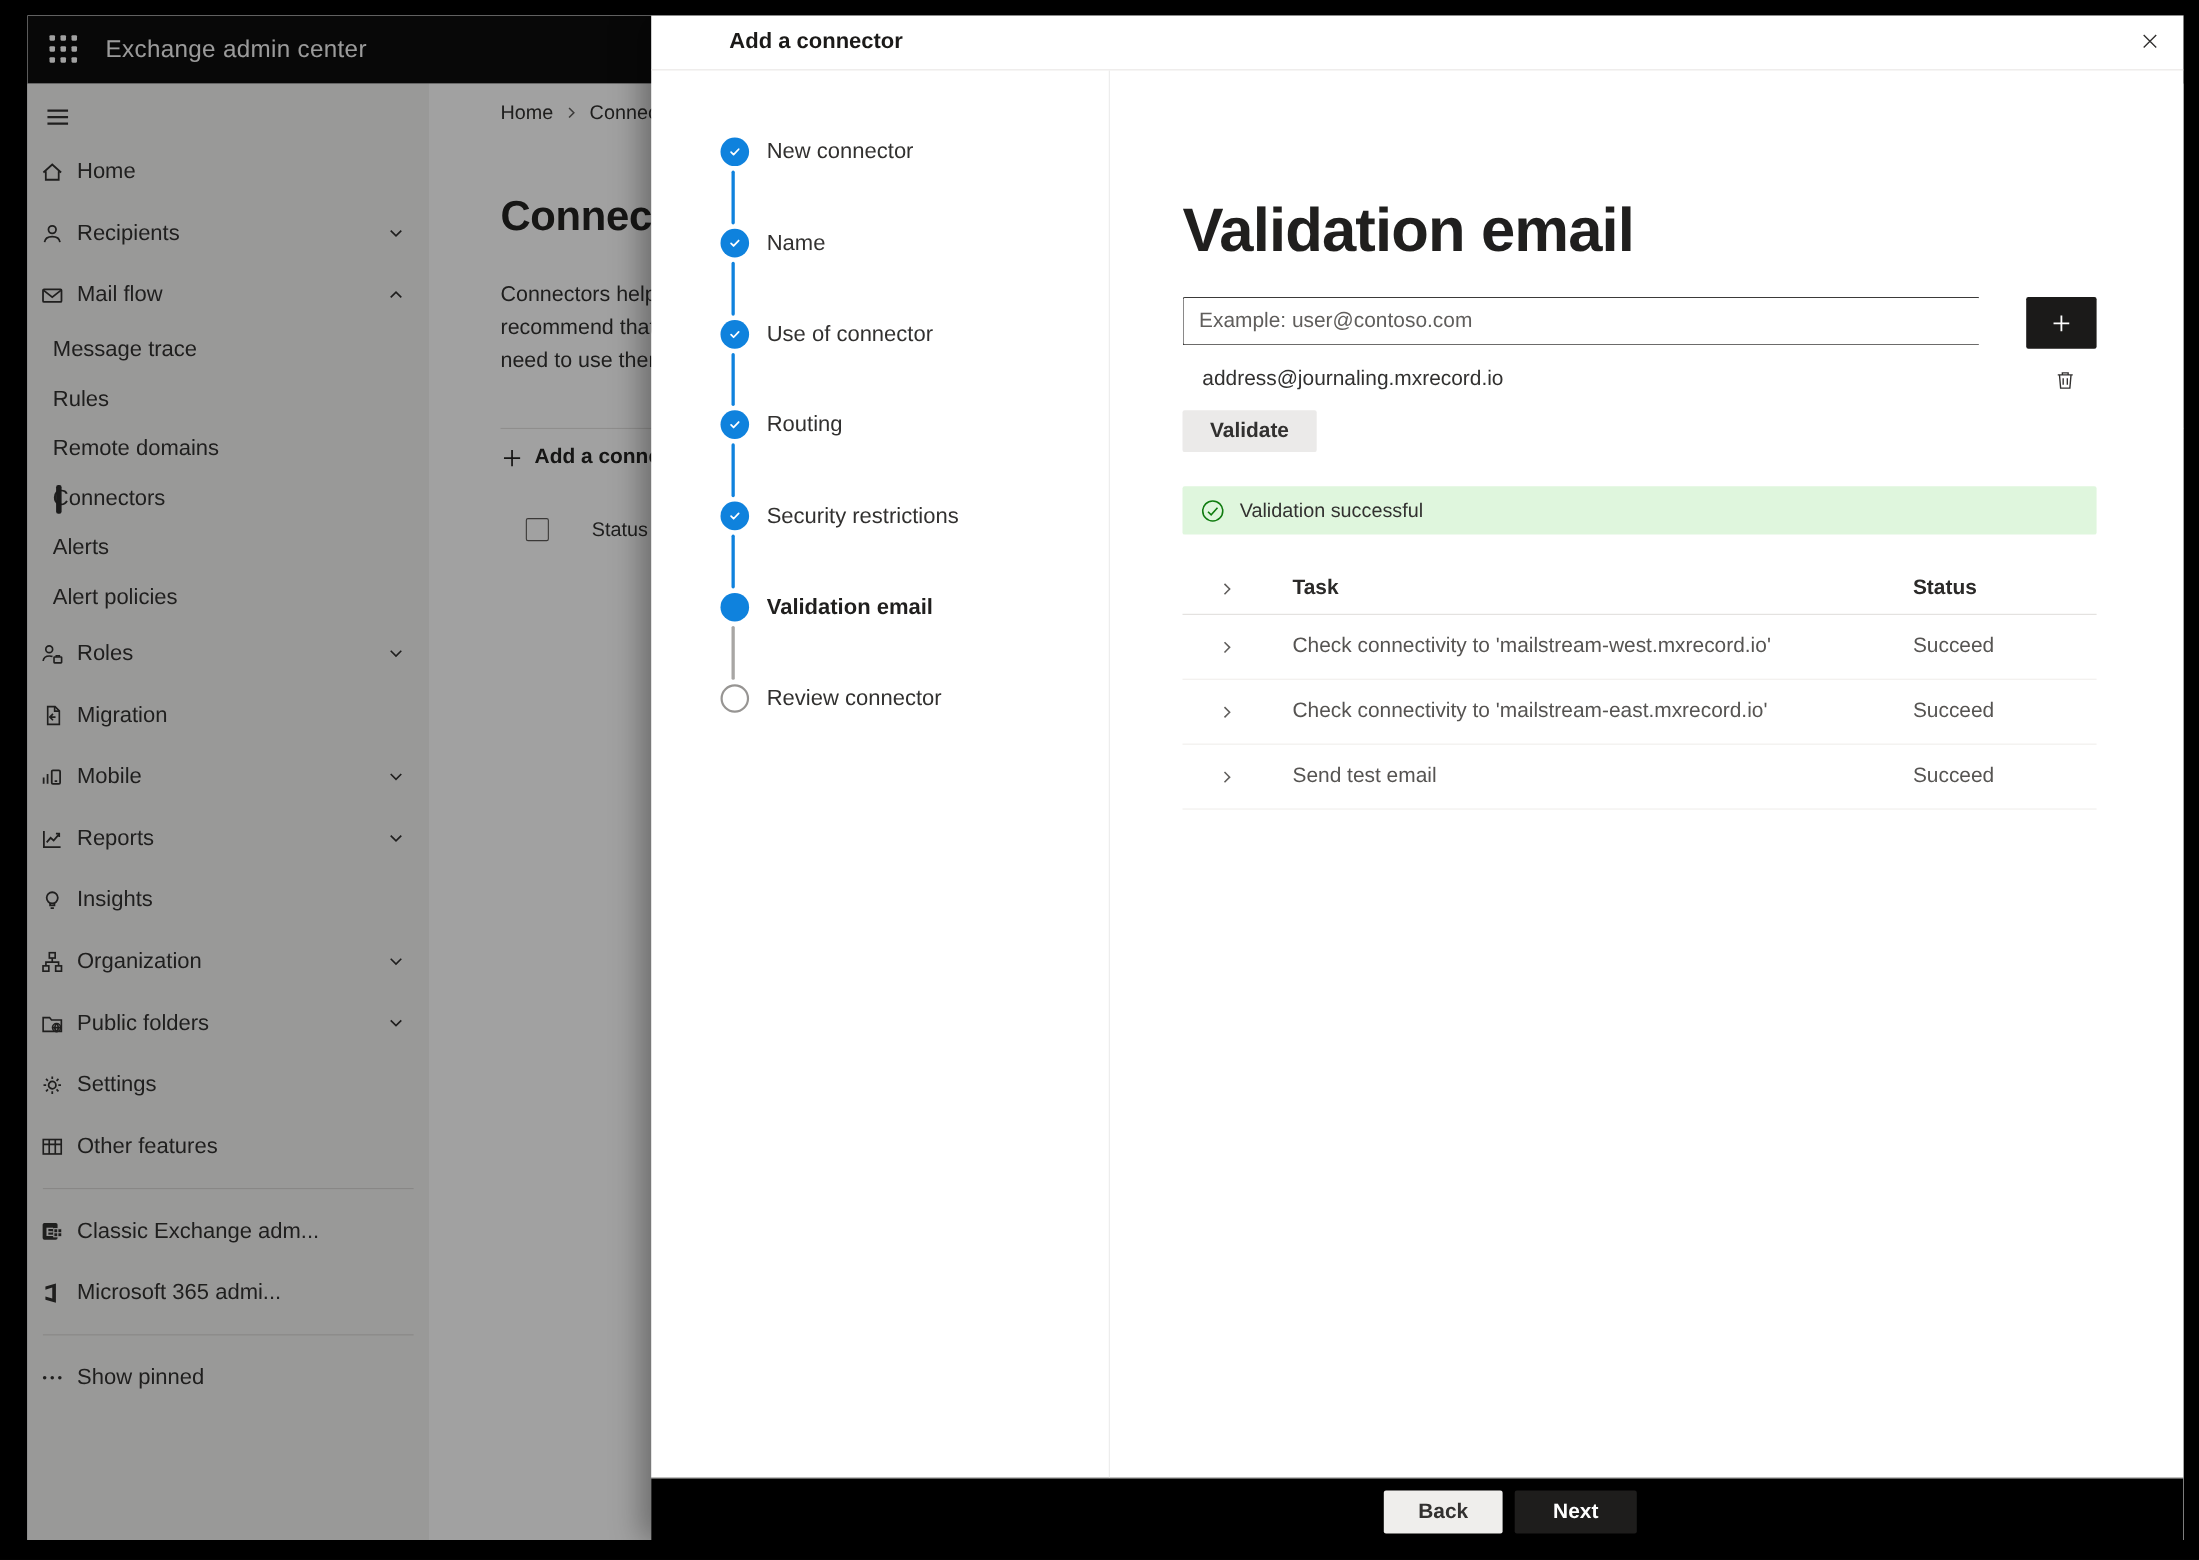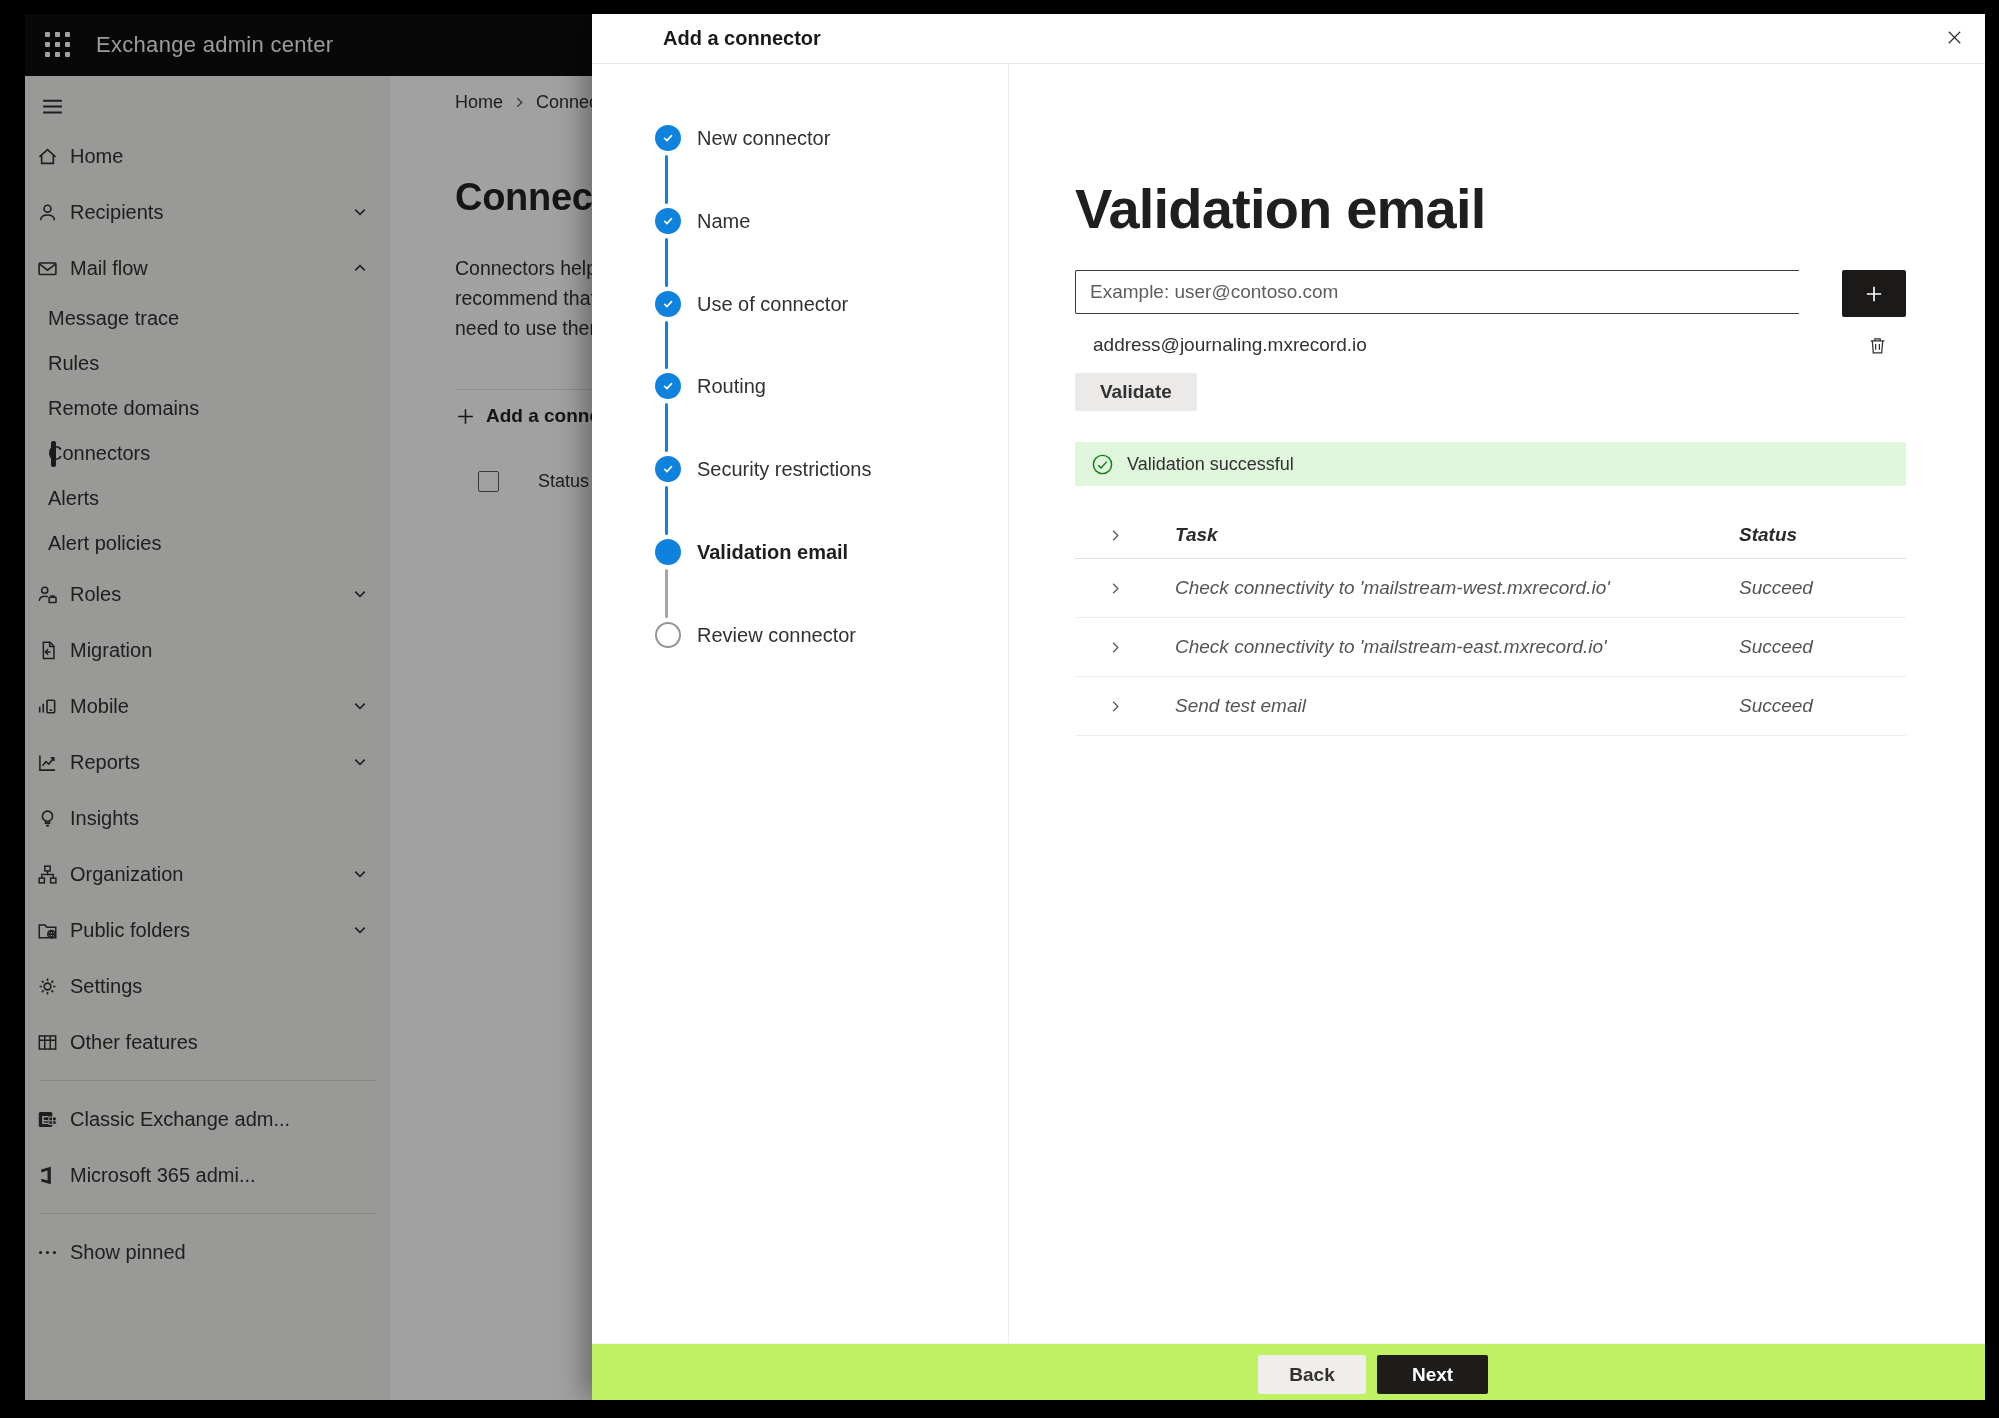--- a/index.html
+++ b/index.html
@@ -77,32 +77,32 @@
   .address-row { margin-top:6px; height:44px; display:flex; align-items:center; justify-content:space-between; padding:0 16px 0 18px; }
   .address-text { font-size:19px; color:#323130; }
   .trash-btn { width:26px; height:26px; color:#323130; background:none; border:none; cursor:pointer; display:flex; align-items:center; justify-content:center; }
   .trash-btn svg { width:21px; height:21px; }
   .validate-btn { margin-top:6px; height:38px; padding:0 25px; background:#ebeae9; border:none; border-radius:2px; font-size:19px; font-weight:600; color:#323130; font-family:inherit; cursor:pointer; }
   .banner { margin-top:31px; height:44px; background:var(--banner-bg,#dff6dd); border-radius:2px; display:flex; align-items:center; padding:0 16px; gap:13px; }
   .banner-icon { display:flex; color:var(--success-green,#107c10); }
   .banner-icon svg { width:23px; height:23px; }
   .banner-text { font-size:18px; color:#323130; }
 
-  .vtable { margin-top:26px;font-style:italic; }
+  .vtable { margin-top:26px; }
   .vrow { display:flex; align-items:center; border-bottom:1px solid #f0eeec; }
   .vrow.head { height:47px; border-bottom:1px solid #e1dfdd; }
   .vrow.body-row { height:59px; }
   .cell-chev { width:100px; flex:none; display:flex; padding-left:33px; color:#605e5c; }
   .cell-chev svg { width:15px; height:15px; }
   .cell-task { width:564px; flex:none; font-size:19px; color:#565452; }
   .head .cell-task { font-weight:600; color:#2b2a29; }
   .cell-status { flex:1; font-size:19px; color:#565452; }
   .head .cell-status { font-weight:600; color:#2b2a29; }
 
-  .modal-footer { flex:none; height:57px; border-top:1px solid #f3f2f1; background:#bef264; display:flex; gap:11px; padding:11px 0 0 666px; }
+  .modal-footer { flex:none; height:57px; border-top:1px solid #f3f2f1; background:#000000; display:flex; gap:11px; padding:11px 0 0 666px; }
   .btn-back { width:108px; height:39px; background:#efeeec; border:none; border-radius:2px; font:600 19px "Liberation Sans",sans-serif; color:#323130; cursor:pointer; }
   .btn-next { width:111px; height:39px; background:var(--primary-button-bg,#1e1d1c); border:none; border-radius:2px; font:600 19px "Liberation Sans",sans-serif; color:#fff; cursor:pointer; }
 </style>
 </head>
 <body>
 
 <div class="canvas">
   <div class="screen">
 
     <div class="topbar">

